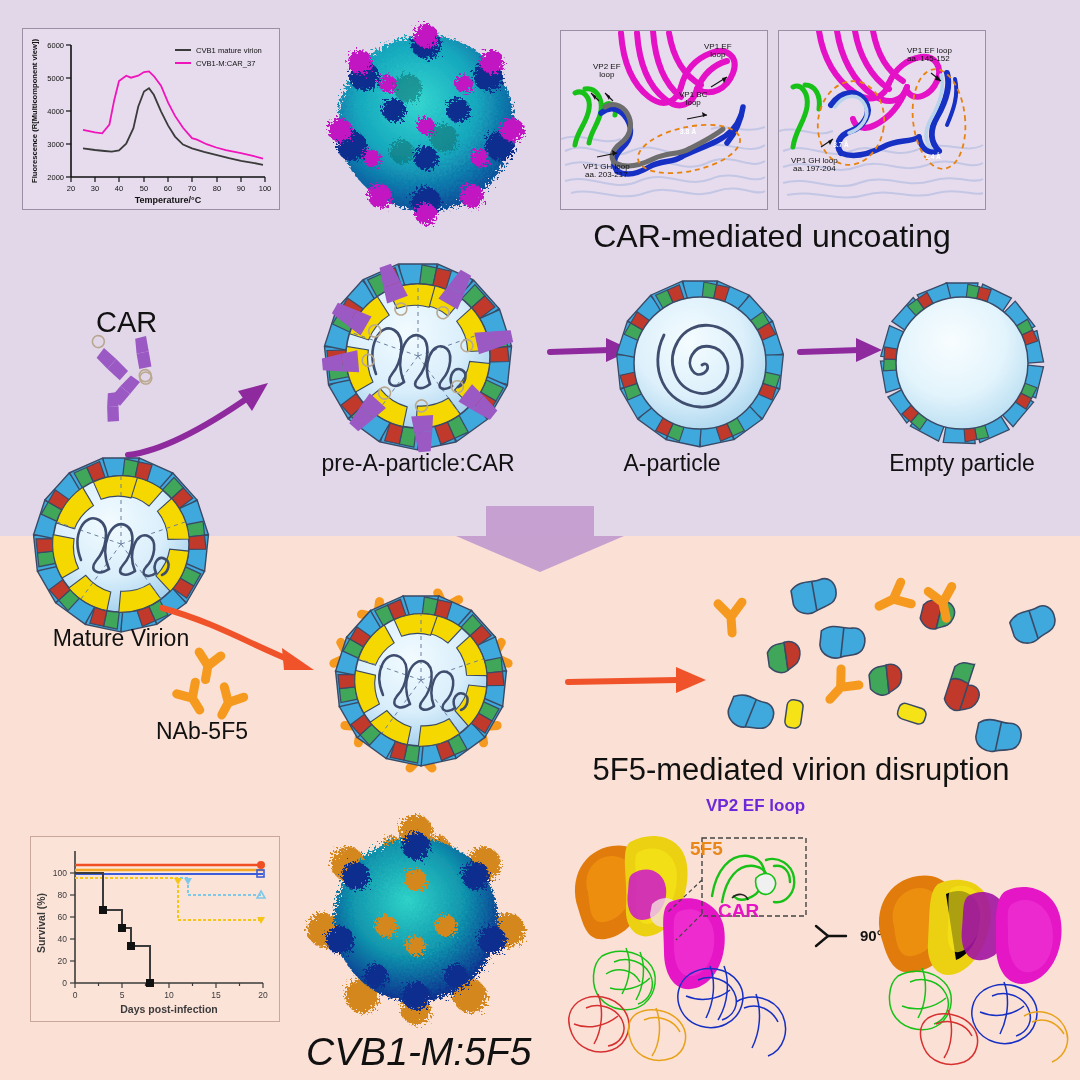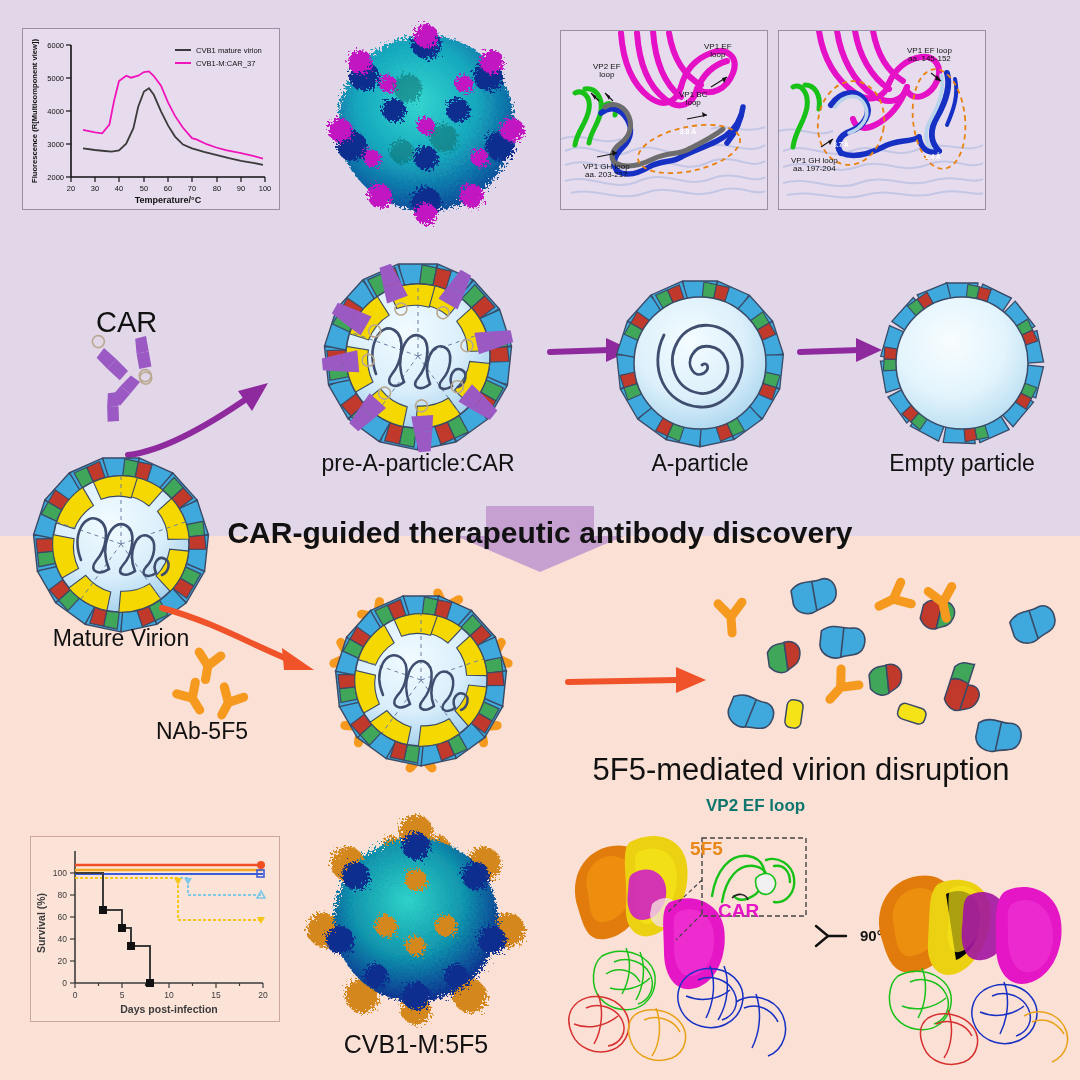--- a/index.html
+++ b/index.html
@@ -9,21 +9,21 @@
   .band-bot{position:absolute;left:0;top:536px;width:1080px;height:544px;background:#fbe0d5;}
   .abs{position:absolute;}
   .panel-box{box-sizing:border-box;border:1px solid #9a8fa5;background:#e7dced;}
   .cap{position:absolute;text-align:center;color:#111;font-size:23px;white-space:nowrap;}
   .head{position:absolute;text-align:center;color:#111;font-size:30px;white-space:nowrap;}
   .banner{position:absolute;font-size:30px;font-weight:bold;color:#111;white-space:nowrap;text-align:center;}
   .tiny{position:absolute;font-size:8px;color:#111;line-height:1.05;white-space:nowrap;}
   svg{display:block;overflow:visible;}
   .lbl-5f5{position:absolute;color:#e8871a;font-weight:bold;font-size:19px;margin-left:40px;}
   .lbl-car{position:absolute;color:#e516c6;font-weight:bold;font-size:19px;}
-  .lbl-vp2{position:absolute;color:#0f766e;font-weight:bold;font-size:17px;}
+  .lbl-vp2{position:absolute;color:#6d28d9;font-weight:bold;font-size:17px;}
   .lbl-deg{position:absolute;color:#111;font-weight:bold;font-size:15px;}
 </style>
 </head>
 <body>
 
 <div id="stage">
   <div class="band-top"></div>
   <div class="band-bot"></div>
 
   <div class="abs panel-box" style="left:22px;top:28px;width:258px;height:182px;">
@@ -222,24 +222,25 @@
         <path d="M152,42 L162,50"></path>
           <path d="M42,116 L54,108"></path>
       </g>
       <g fill="#111" stroke="none">
         <polygon points="162,50 156,49 158,44"></polygon>
           <polygon points="54,108 49,110 51,114"></polygon>
       </g>
       <text x="62" y="116" font-size="6.5" fill="#fff" font-weight="bold" text-anchor="middle" font-family="Liberation Sans, sans-serif">3.7 Å</text>
       <text x="154" y="128" font-size="6.5" fill="#fff" font-weight="bold" text-anchor="middle" font-family="Liberation Sans, sans-serif">2.4 Å</text>
     </svg>
-    <div class="tiny" style="left:128px;top:16px;text-align:center;">VP1 EF loop<br>aa. 145-152</div>
+    <div class="tiny" style="left:128px;top:16px;">VP1 EF loop<br>aa. 145-152</div>
     <div class="tiny" style="left:12px;top:126px;text-align:center;">VP1 GH loop<br>aa. 197-204</div>
   </div>
 
+  <div class="head" style="left:560px;top:218px;width:424px;font-size:32px;">CAR-mediated uncoating</div>
 
   <svg class="abs" style="left:96px;top:330px;" width="130" height="120" viewBox="0 0 130 120">
     <g>
       <g transform="translate(8,18) rotate(28)">
         <path d="M0,0 L16,4 L13,17 L-2,12 Z" fill="#9b59c4"></path>
         <path d="M16,4 L32,9 L29,21 L13,17 Z" fill="#9b59c4"></path>
         <circle cx="-8" cy="-3" r="6" fill="none" stroke="#b9a88f" stroke-width="1.6"></circle>
       </g>
       <g transform="translate(50,6) rotate(65)">
         <path d="M0,0 L15,4 L12,16 L-2,11 Z" fill="#9b59c4"></path>
@@ -528,21 +529,21 @@
           </g>
         <g transform="rotate(336)">
             <path d="M-13,-80 L0,-80 L0,-60 L-11,-60 Z" fill="#3fa65a" stroke="#3a4a66" stroke-width="1.1"></path>
           <path d="M0,-80 L13,-80 L11,-60 L0,-60 Z" fill="#c0392b" stroke="#3a4a66" stroke-width="1.1"></path>
           </g>
       </g>
       <circle cx="0" cy="0" r="66" fill="url(#cap2)" stroke="#3a4a66" stroke-width="1.5"></circle>
       <path fill="none" stroke="#3f4d6e" stroke-width="2.8" stroke-linecap="round" d="M2,2 C8,-2 10,6 4,10 C-6,16 -14,2 -8,-8 C0,-22 20,-18 26,-4 C34,14 16,34 -2,30 C-26,25 -34,-2 -22,-22 C-8,-45 26,-42 38,-18 C52,9 30,46 0,44 C-36,42 -52,4 -36,-28"></path>
     </g>
   </svg>
-  <div class="cap" style="left:620px;top:450px;width:160px;">A-particle</div>
+  <div class="cap" style="left:592px;top:450px;width:160px;">A-particle</div>
 
   <svg class="abs" style="left:798px;top:330px;" width="90" height="40" viewBox="0 0 90 40">
     <path d="M2,22 L62,20" fill="none" stroke="#8e2a9e" stroke-width="6" stroke-linecap="round"></path>
     <polygon points="84,20 58,8 58,32" fill="#8e2a9e"></polygon>
   </svg>
 
   <svg class="abs" style="left:872px;top:275px;" width="180" height="180" viewBox="0 0 180 180">
     <defs>
       <radialGradient id="cap3" cx="42%" cy="34%" r="66%">
         <stop offset="0%" stop-color="#f8fdff"></stop>
@@ -626,21 +627,20 @@
           </g>
       </g>
       <circle cx="0" cy="0" r="66" fill="url(#cap3)" stroke="#3a4a66" stroke-width="1.5"></circle>
     </g>
   </svg>
   <div class="cap" style="left:872px;top:450px;width:180px;">Empty particle</div>
 
   <svg class="abs" style="left:440px;top:506px;" width="200" height="66" viewBox="0 0 200 66">
     <polygon points="46,0 154,0 154,30 184,30 100,66 16,30 46,30" fill="#c39dd0" opacity="0.95"></polygon>
   </svg>
-  <div class="banner" style="left:0px;top:516px;width:1080px;">CAR-guided therapeutic antibody discovery</div>
 
   <svg class="abs" style="left:16px;top:452px;" width="210" height="190" viewBox="0 0 210 190">
     <defs>
       <radialGradient id="cap4" cx="42%" cy="34%" r="66%">
         <stop offset="0%" stop-color="#f2fbff"></stop>
           <stop offset="62%" stop-color="#d9eefb"></stop>
         <stop offset="100%" stop-color="#a9d3ee"></stop>
       </radialGradient>
     </defs>
     <g transform="translate(105,92)">
@@ -1109,21 +1109,21 @@
           <circle cx="150" cy="158" r="12"></circle>
       </g>
       <g fill="#d4871a">
         <circle cx="110" cy="62" r="11"></circle>
           <circle cx="80" cy="108" r="11"></circle>
           <circle cx="140" cy="108" r="11"></circle>
         <circle cx="110" cy="128" r="10"></circle>
       </g>
     </g>
   </svg>
-  <div class="cap" style="left:306px;top:1030px;width:220px;font-size:25px;">CVB1-M:5F5</div>
+  <div class="cap" style="left:306px;top:1030px;width:220px;font-size:39px;font-style:italic;">CVB1-M:5F5</div>
 
   <svg class="abs" style="left:540px;top:816px;" width="270" height="248" viewBox="0 0 270 248">
     <g>
       <path d="M38,92 C28,62 44,34 72,30 C96,26 110,44 108,66 C106,92 92,116 70,122 C48,128 44,112 38,92 Z" fill="#e07b0c"></path>
       <path d="M48,76 C42,58 54,40 72,40 C88,40 96,54 94,70 C92,88 80,104 64,106 C50,108 50,92 48,76 Z" fill="#f0940f" opacity=".8"></path>
       <path d="M90,26 C112,14 140,20 146,44 C152,68 140,104 120,116 C100,128 84,114 86,90 C88,62 80,34 90,26 Z" fill="#ecd012"></path>
       <path d="M98,36 C114,28 132,34 136,52 C140,72 130,98 114,106 C100,113 94,100 96,80 C98,58 92,42 98,36 Z" fill="#f5e418" opacity=".75"></path>
       <path d="M92,58 C108,48 124,56 126,72 C128,90 116,104 102,104 C90,104 86,90 88,76 C89,66 88,62 92,58 Z" fill="#cc16cc" opacity=".85"></path>
       <path d="M112,88 C120,80 132,80 136,88 C140,96 136,106 128,110 C118,114 110,106 110,98 Z" fill="#f2dede" opacity=".8"></path>
     </g>

